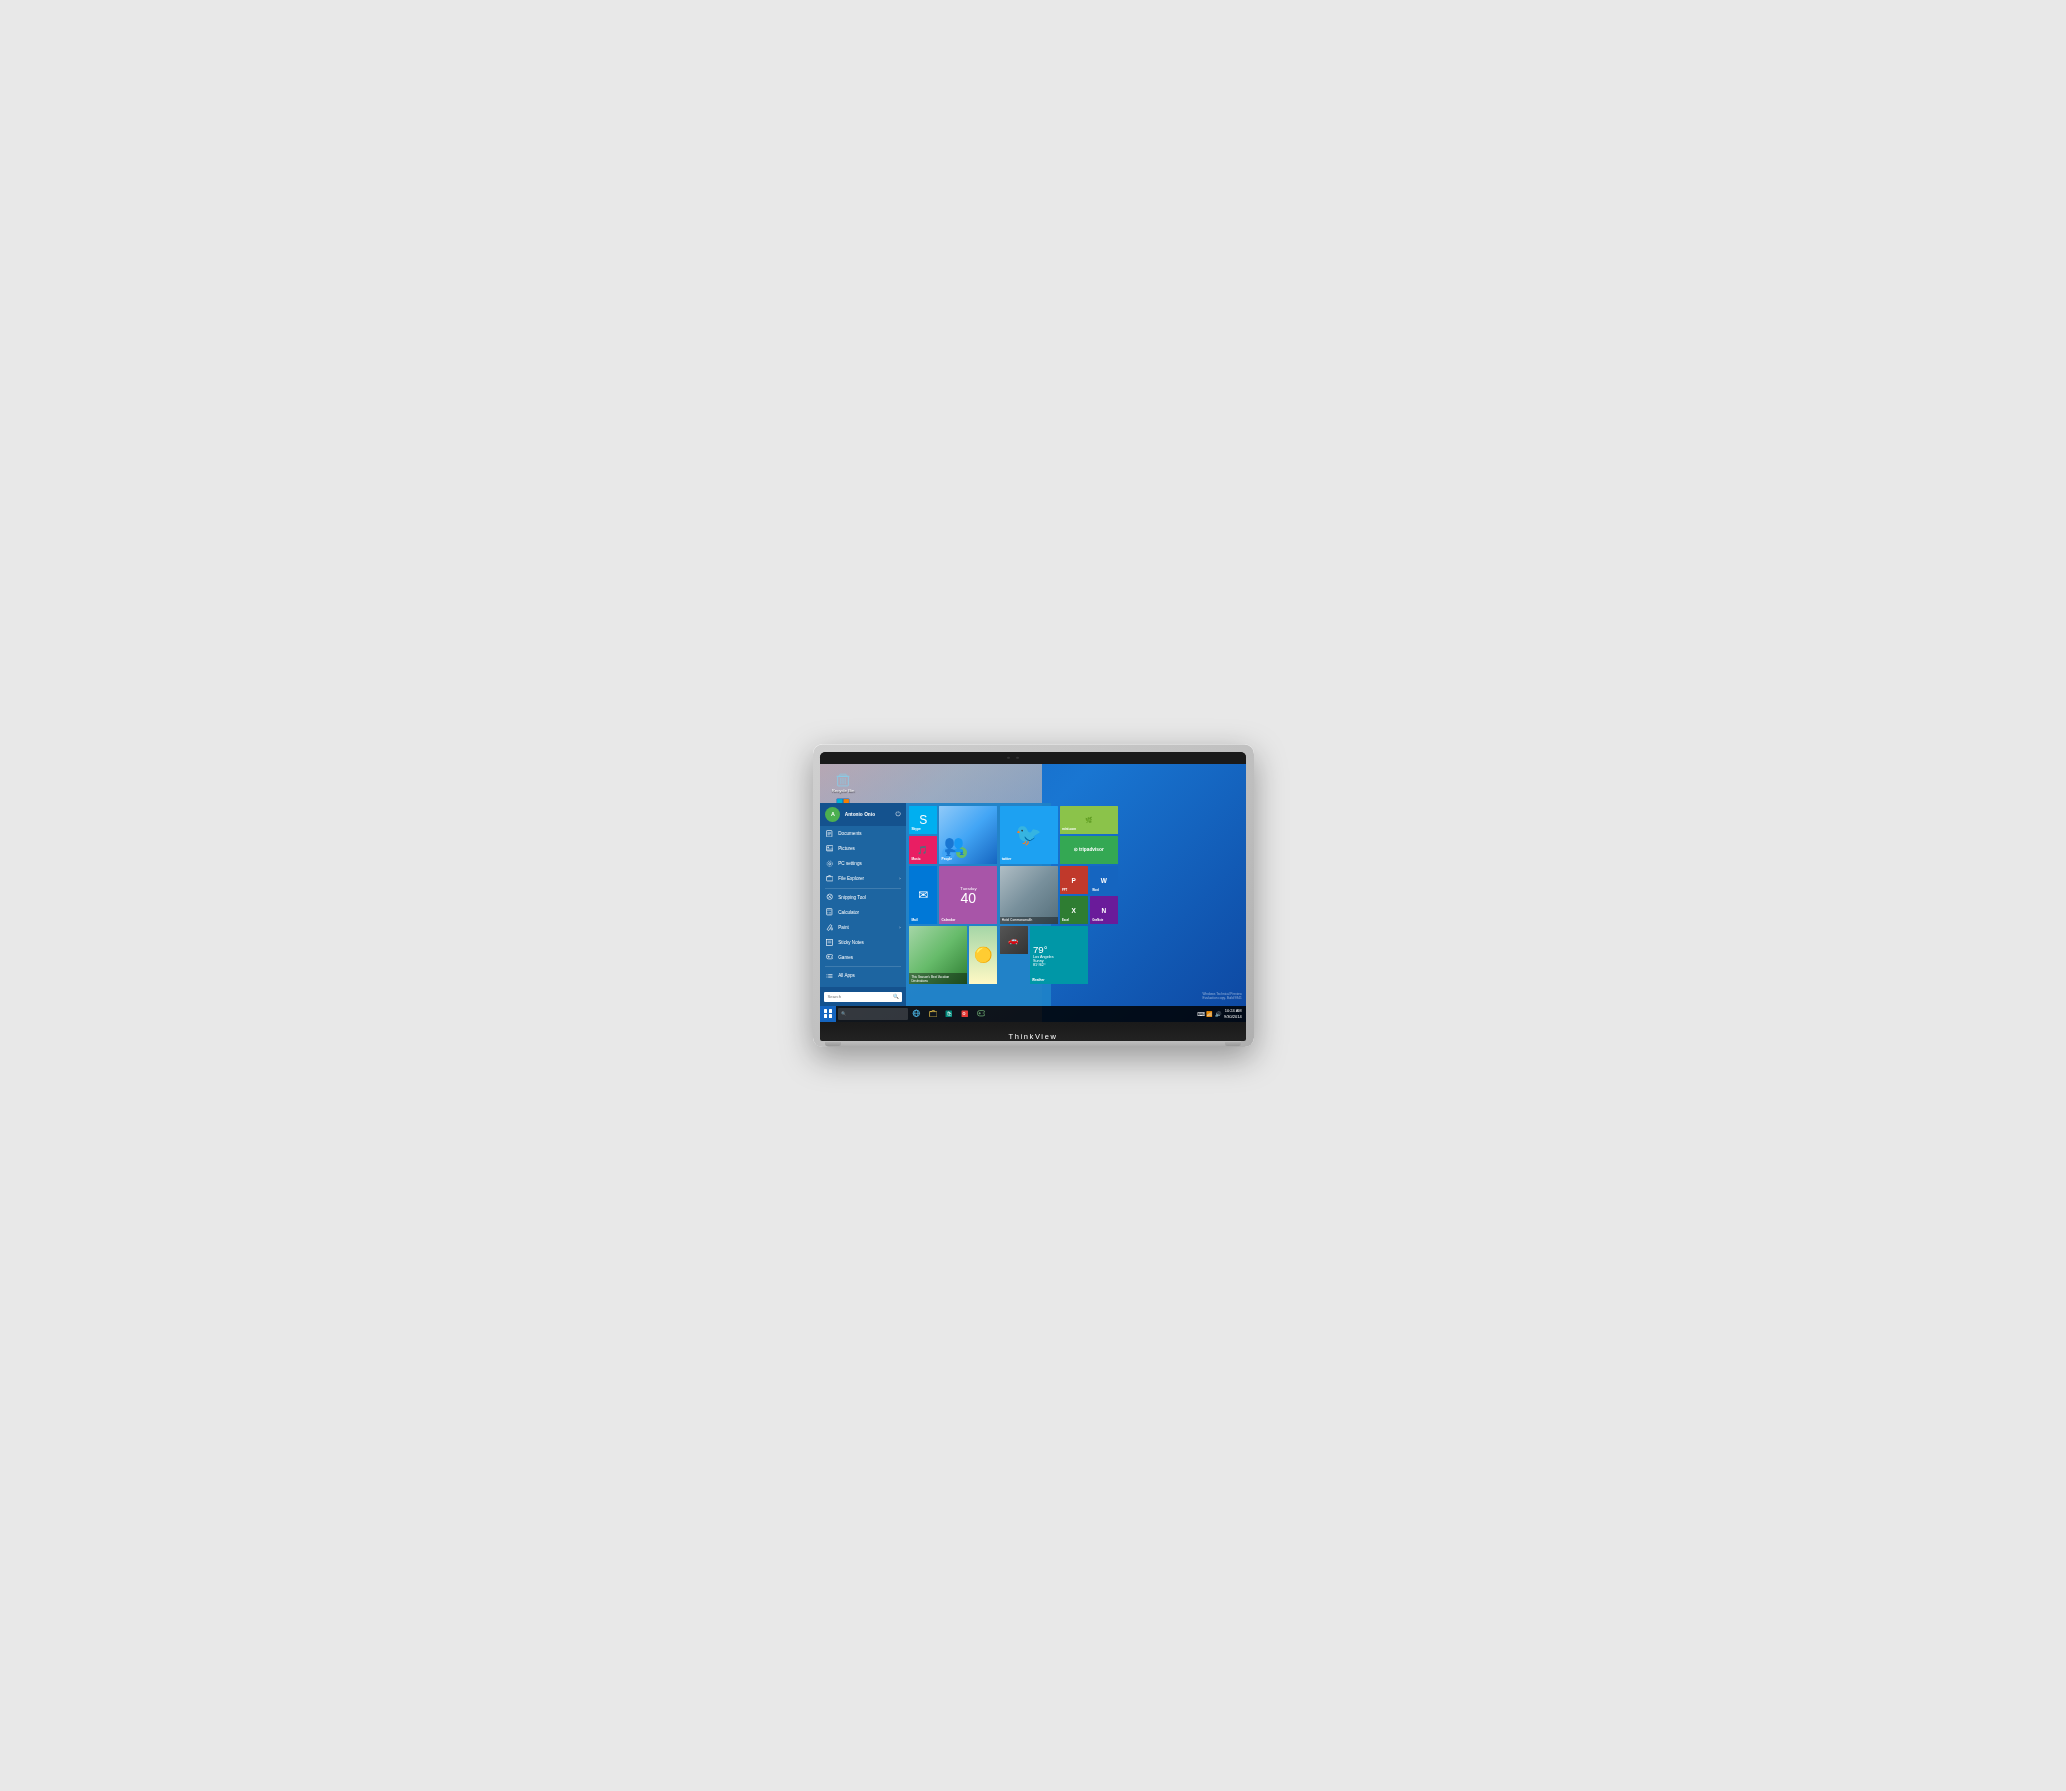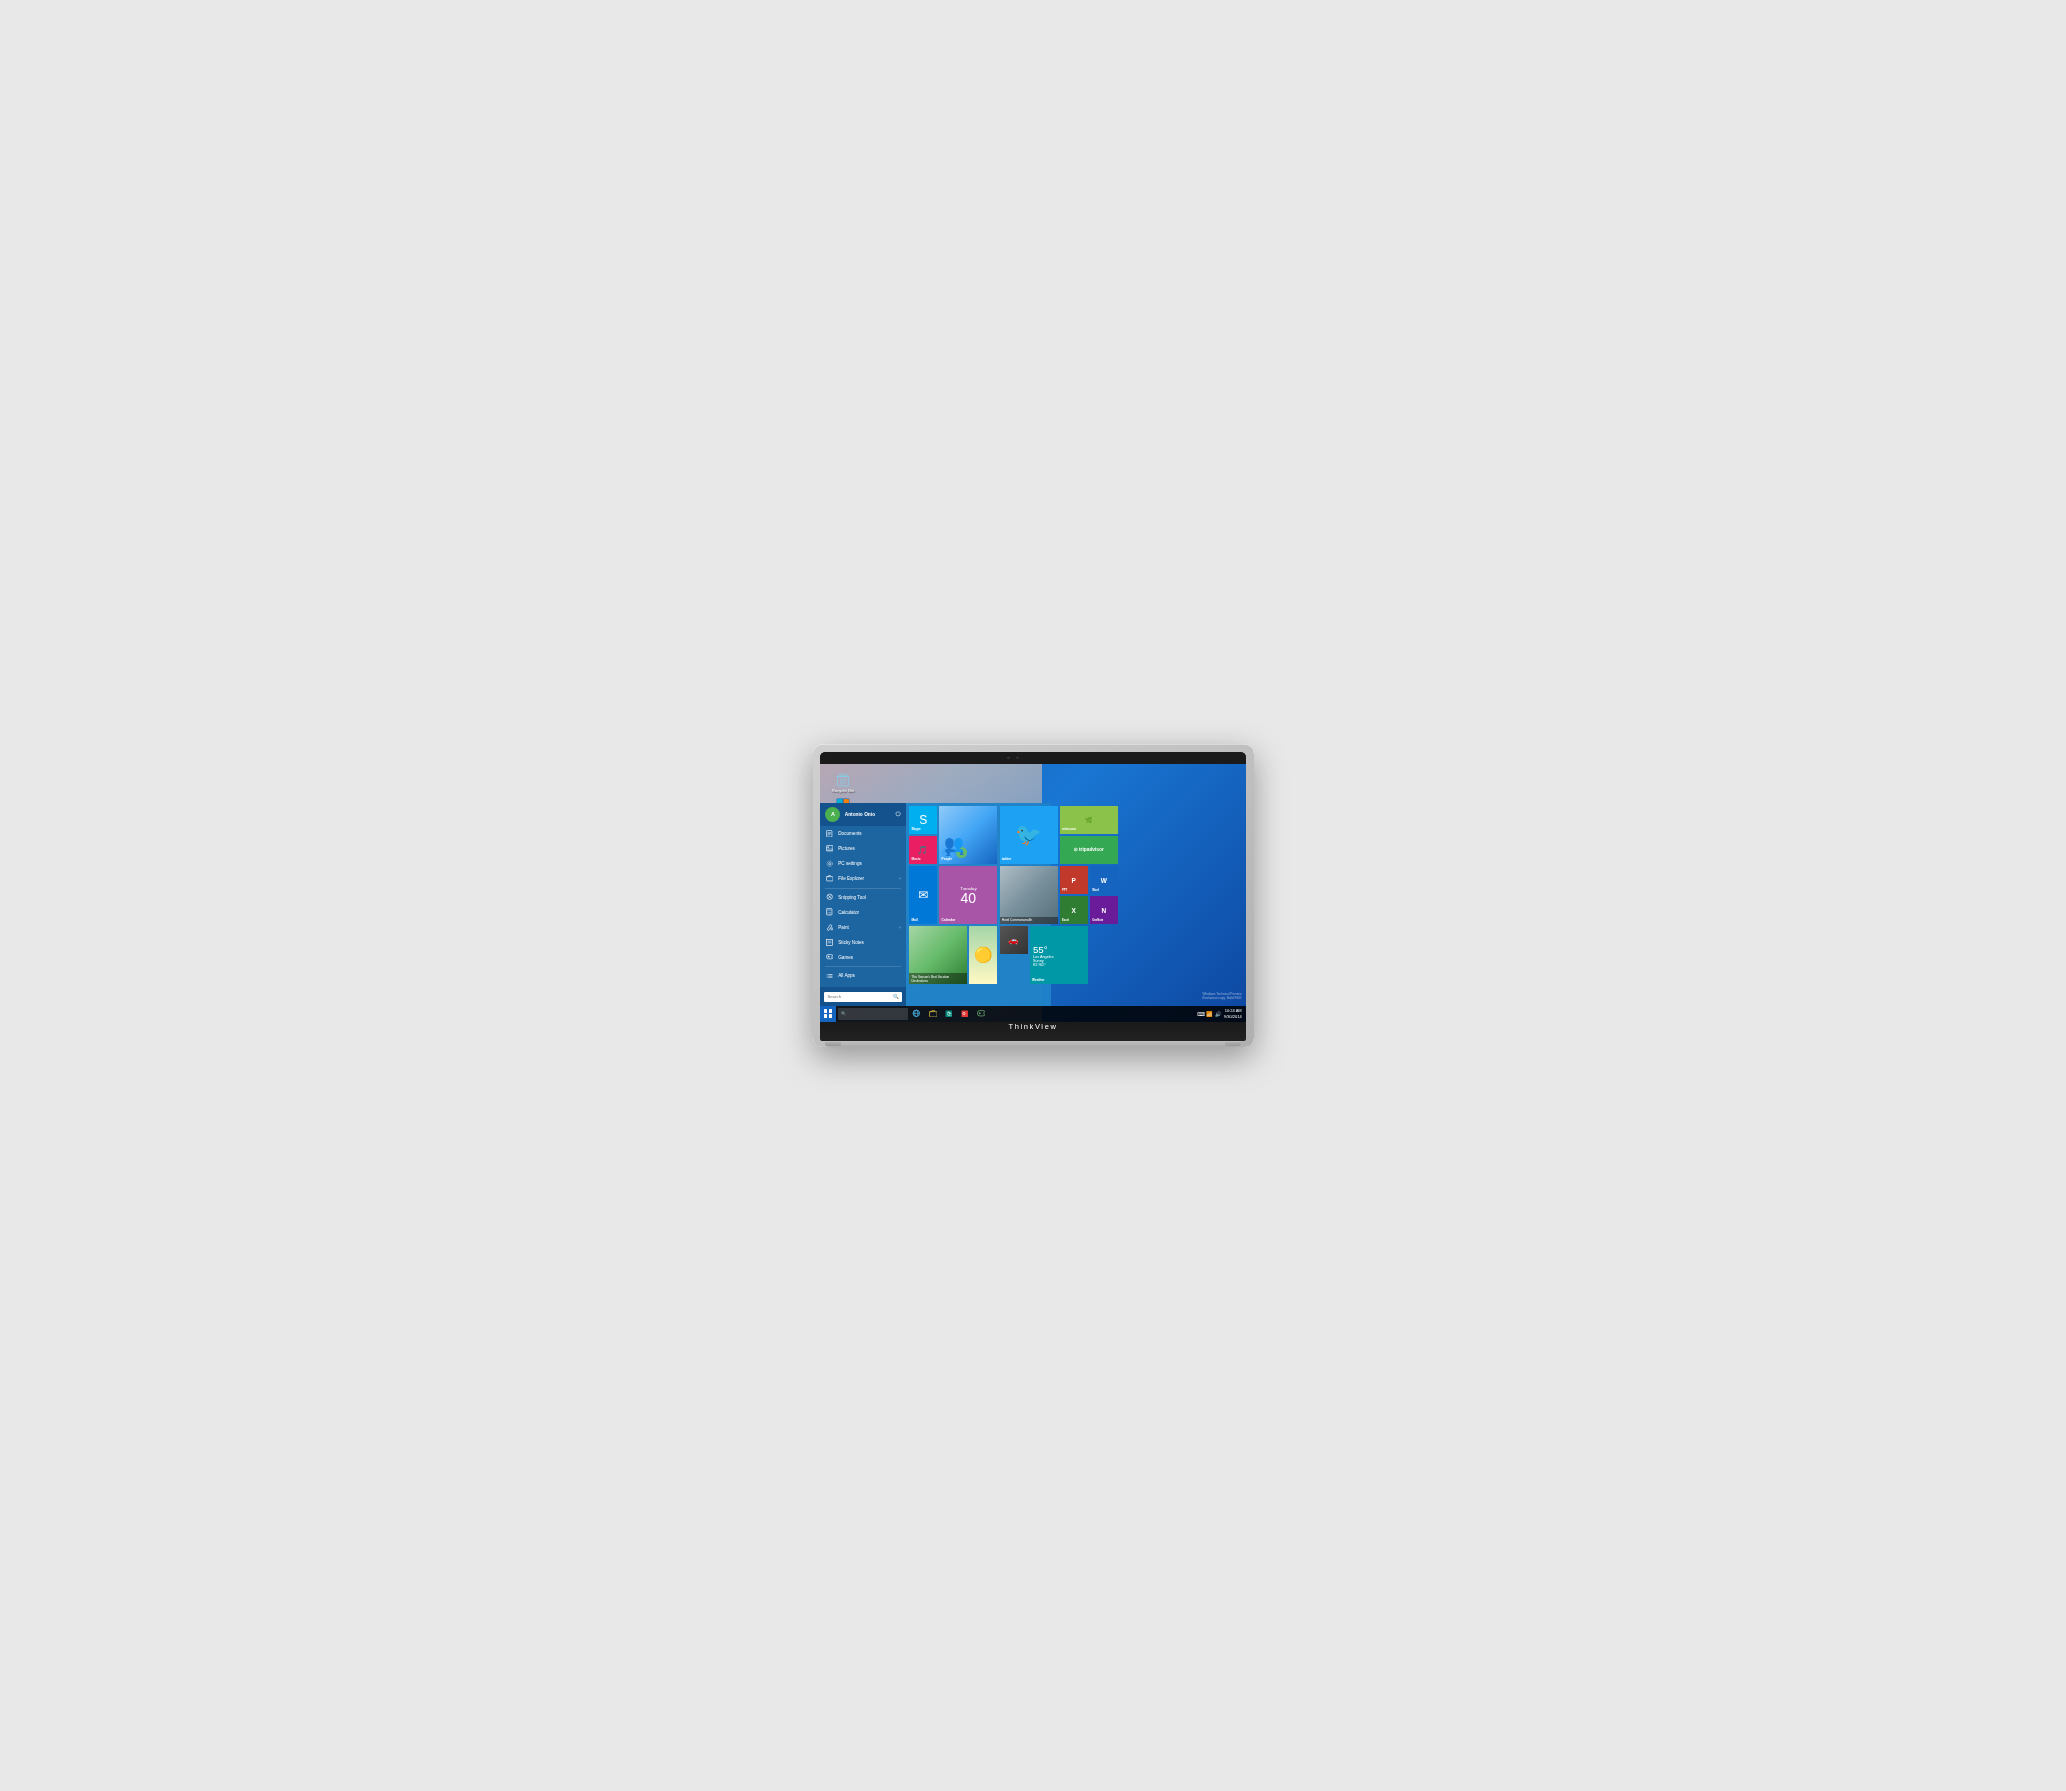--- a/index.html
+++ b/index.html
@@ -324,21 +324,21 @@
       text-align: right;
       line-height: 1.5;
       z-index: 5;
     }
 
     
     .monitor-chin {
       background: linear-gradient(180deg, #1a1a1a 0%, #222 100%);
       height: 19px;
       display: flex;
-      align-items: flex-start;
+      align-items: flex-end;
       justify-content: center;
       border-radius: 0 0 4.3px 4.3px;
     }
 
     .brand-name {
       color: white;
       font-size: 7.5px;
       font-weight: 300;
       letter-spacing: 1.6px;
     }
@@ -736,21 +736,21 @@
               <div class="t t-tall minion-tile">
                 <span style="font-size:15px;">🟡</span>
               </div>
 
               <div class="t t-sm img-cars">
                 <span style="font-size:8.6px;color:white;">🚗</span>
               </div>
 
               <div class="t t-lg" style="background:#0097a7;">
                 <div class="weather-content">
-                  <div class="weather-temp">55°</div>
+                  <div class="weather-temp">79°</div>
                   <div class="weather-city">Los Angeles</div>
                   <div class="weather-city">Sunny</div>
                   <div class="weather-city">81°/62°</div>
                 </div>
                 <span class="t-label">Weather</span>
               </div>
             </div>
           </div>
         </div>
 

